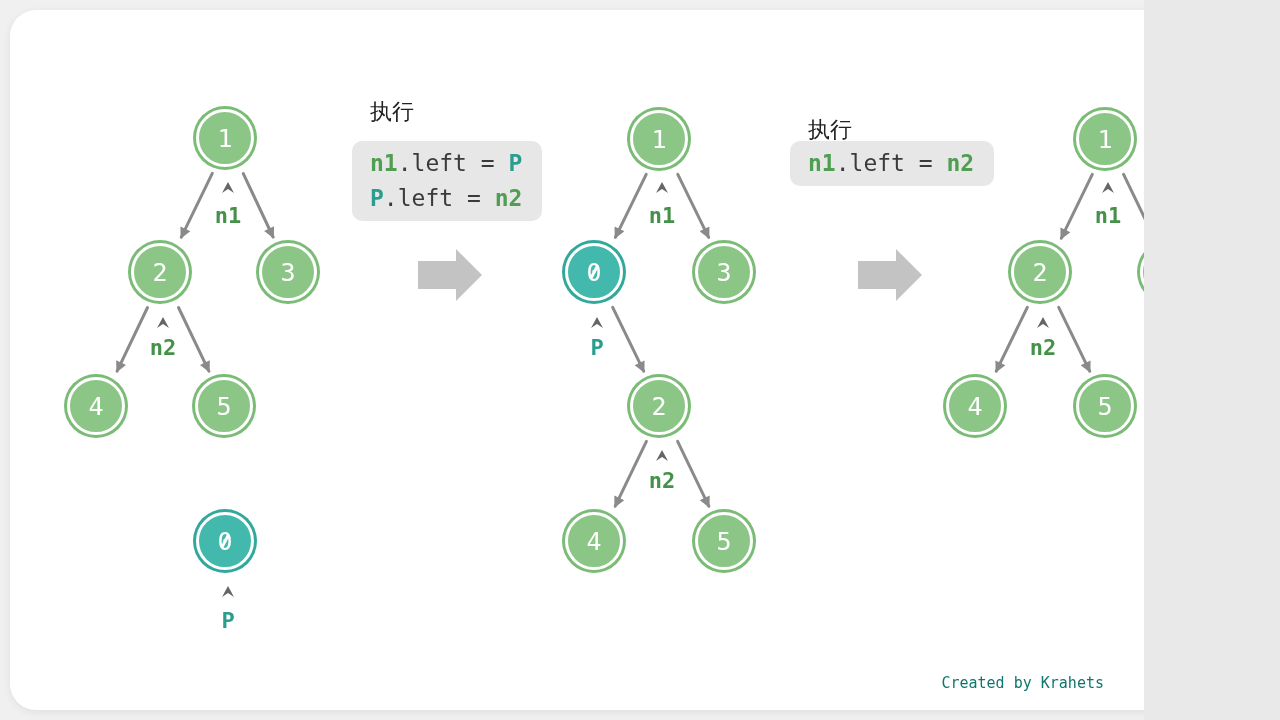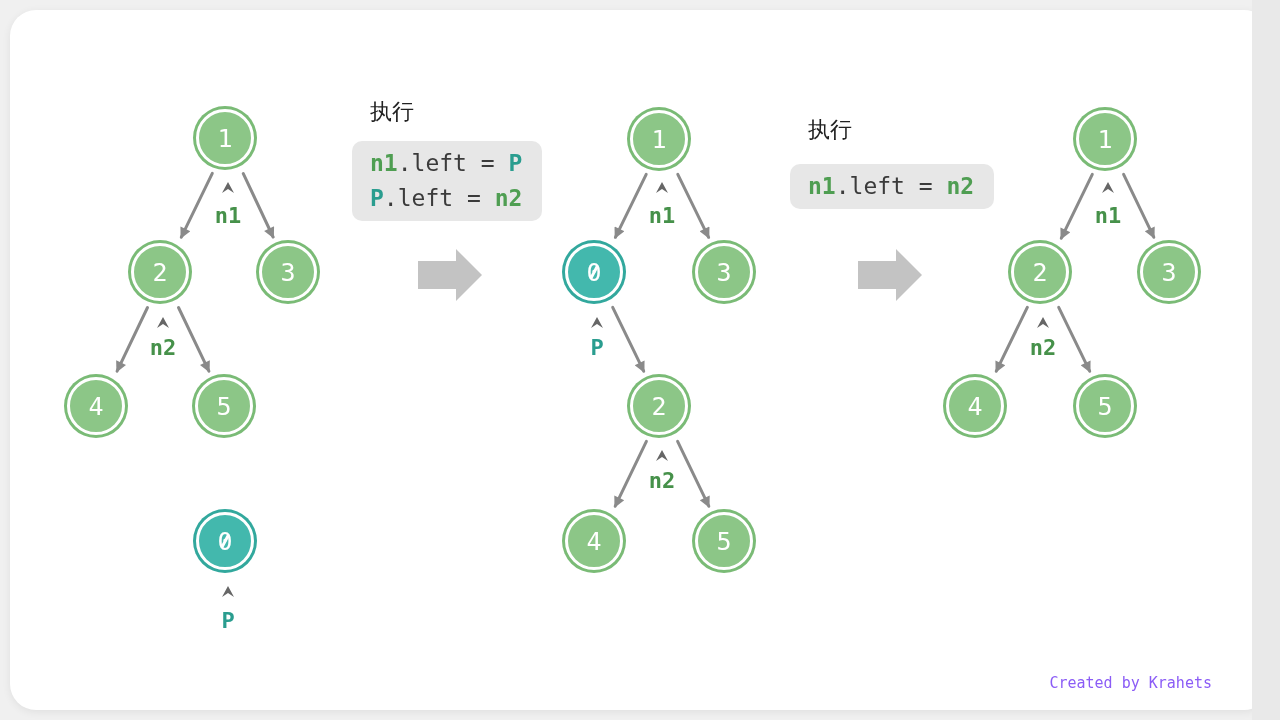--- a/index.html
+++ b/index.html
@@ -1,17 +1,17 @@
 <!DOCTYPE html>
 <html><head>
 <meta charset="utf-8">
 <style>
   html,body{margin:0;padding:0;background:#e9e9e9;}
   #canvas{
-    position:relative;width:1252px;height:720px;overflow:hidden;
+    position:relative;width:1144px;height:720px;overflow:hidden;
     background:#f0f0f0;
     font-family:"DejaVu Sans",sans-serif;
   }
   .board{
     position:absolute;left:10px;top:10px;width:1260px;height:700px;
     background:#ffffff;border-radius:26px;
     box-shadow:0 2px 8px rgba(0,0,0,0.07);
   }
   svg.overlay{position:absolute;left:0;top:0;}
 
@@ -49,21 +49,21 @@
     padding:5px 20px 5px 18px;
     font-family:"DejaVu Sans Mono",monospace;font-size:23px;
   }
   .code-line{line-height:35px;white-space:pre;}
   .tok.plain{color:#3b3b3b;}
   .tok.green{color:#4f9e52;font-weight:bold;}
   .tok.teal{color:#2a9d8f;font-weight:bold;}
 
   .credit{
     position:absolute;right:40px;top:674px;
-    font-family:"DejaVu Sans Mono",monospace;font-size:15px;color:#8b5cf6;
+    font-family:"DejaVu Sans Mono",monospace;font-size:15px;color:#0f766e;
   }
 </style>
 </head>
 <body>
 
 <div id="canvas">
   <div class="board"></div>
 
   <svg class="overlay" width="1280" height="720">
     <defs>
@@ -109,21 +109,21 @@
     <polygon points="858,261 896,261 896,249 922,275 896,301 896,289 858,289" fill="#c3c3c3"></polygon>
   </svg>
 
   <div class="exec-label" style="left:370px;top:98px;">执行</div>
   <div class="code-box" style="left:352px;top:141px;">
     <div class="code-line"><span class="tok green">n1</span><span class="tok plain">.left = </span><span class="tok teal">P</span></div>
     <div class="code-line"><span class="tok teal">P</span><span class="tok plain">.left = </span><span class="tok green">n2</span></div>
   </div>
 
   <div class="exec-label" style="left:808px;top:116px;">执行</div>
-  <div class="code-box" style="left:790px;top:164px;">
+  <div class="code-box" style="left:790px;top:141px;">
     <div class="code-line"><span class="tok green">n1</span><span class="tok plain">.left = </span><span class="tok green">n2</span></div>
   </div>
 
   <div class="node green" style="left:196px;top:109px;">
       <span class="value">1</span>
     </div>
   <div class="node green" style="left:131px;top:243px;">
       <span class="value">2</span>
     </div>
   <div class="node green" style="left:259px;top:243px;">

